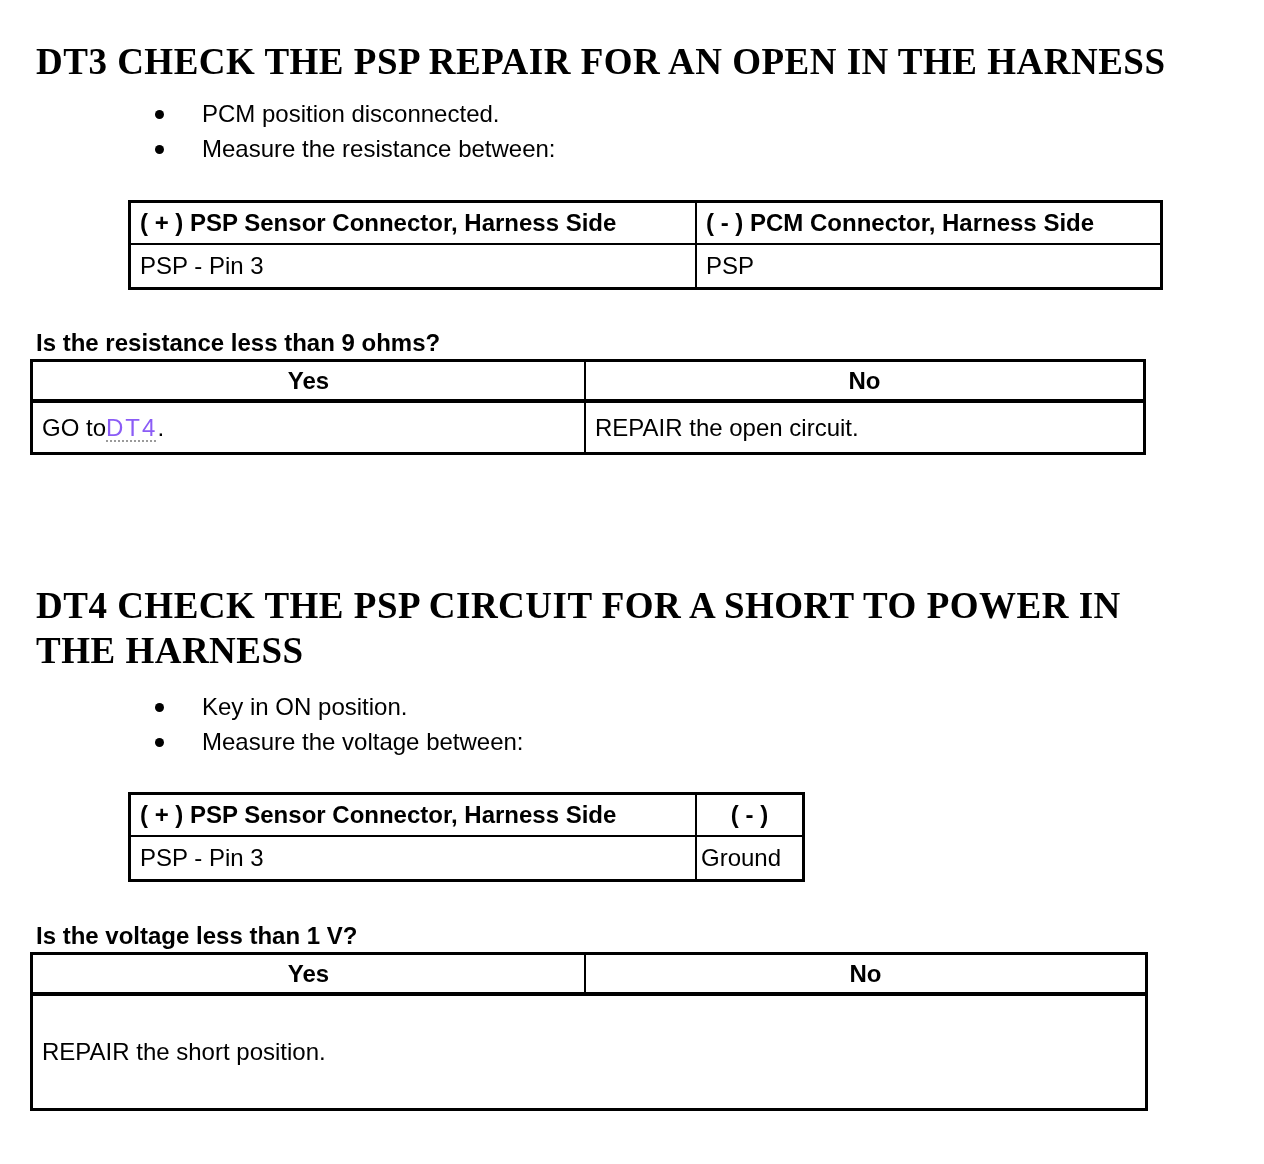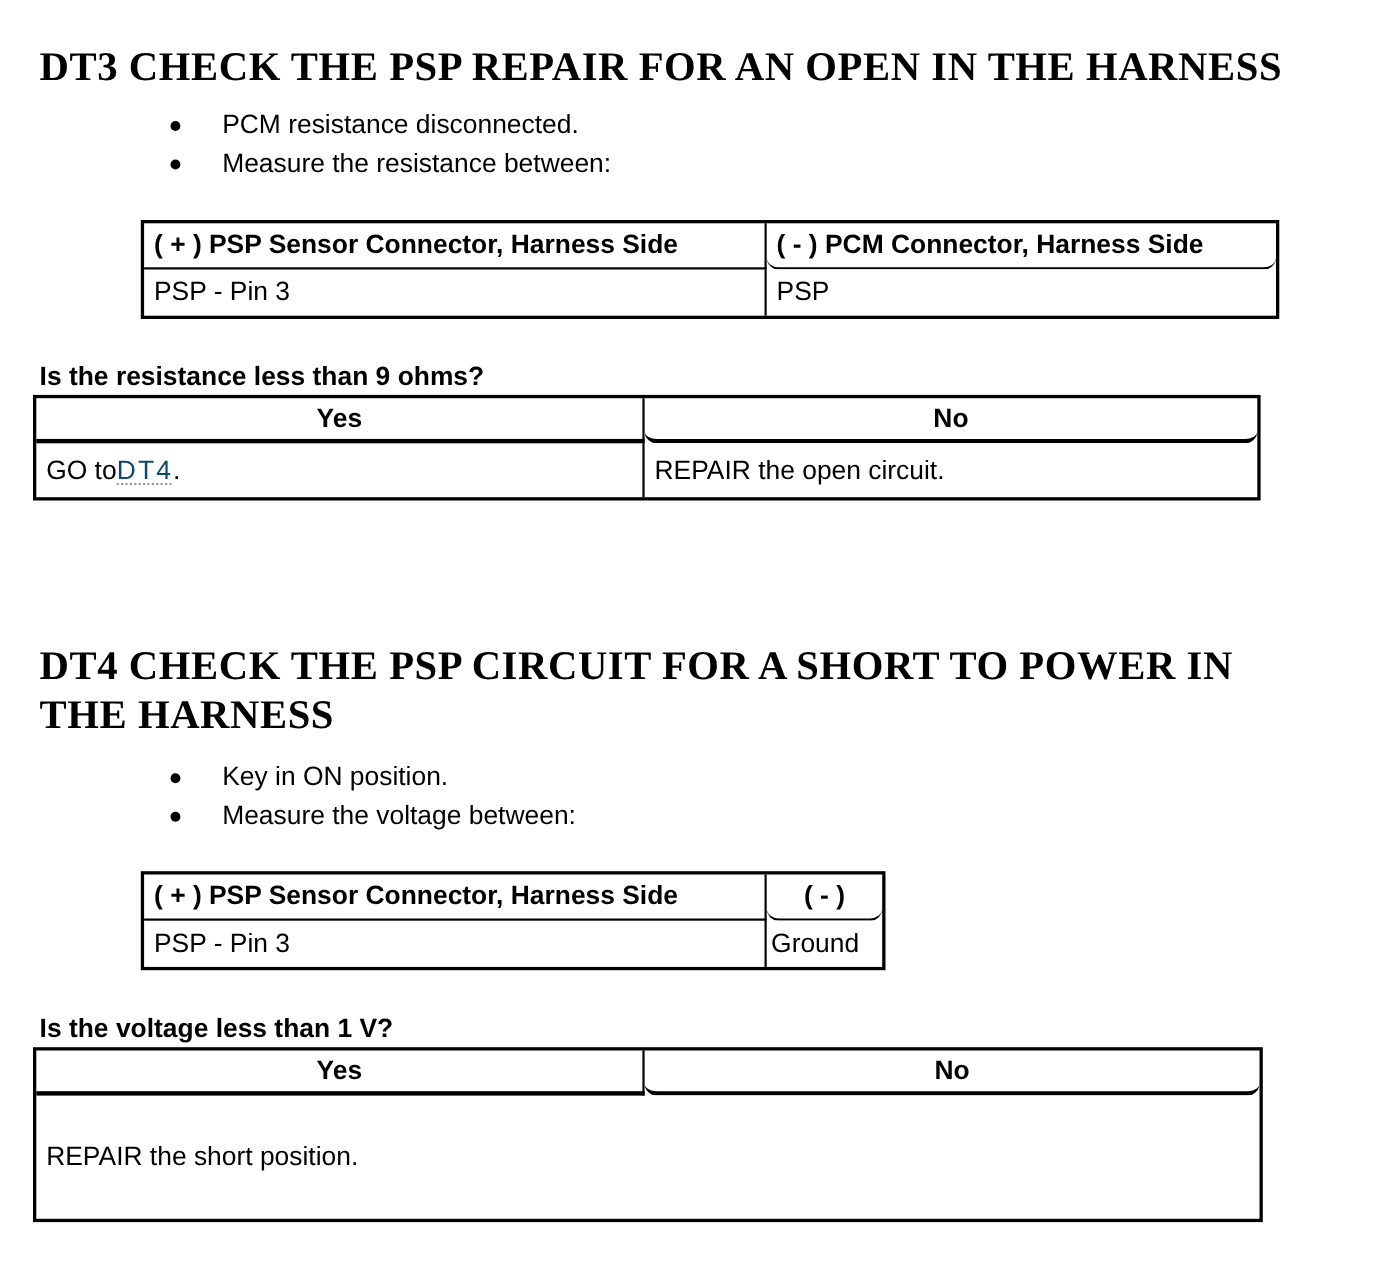--- a/index.html
+++ b/index.html
@@ -58,52 +58,52 @@
   .grid-table .cell{
     display:flex;
     align-items:center;
     padding:12px 9px;
     font-size:24px;
     border-right:2px solid #000;
     border-bottom:2px solid #000;
     overflow:hidden;
     white-space:nowrap;
   }
-  .grid-table .cell.last-col{border-right:none;border-radius:11px;}
+  .grid-table .cell.last-col{border-right:none;}
   .grid-table .cell.last-row{border-bottom:none;}
   .grid-table .cell.hdr{font-weight:bold;}
   .grid-table .cell.center{justify-content:center;}
   .yn-table .cell.hdr{border-bottom:4px solid #000;}
   .cell.stacked{
     flex-direction:column;
     align-items:flex-start;
     justify-content:space-between;
     padding-top:10px;
     padding-bottom:12px;
     white-space:normal;
   }
   .dt-link{
-    color:#0c4a6e;
+    color:#8b5cf6;
     text-decoration:underline dotted #9a9a9a 2px;
     text-underline-offset:5px;
     letter-spacing:2px;
     cursor:pointer;
   }
 </style>
 </head>
 <body>
 
 <div class="page">
 
   <h1 class="sect-title" style="left:36px; top:14px; width:1200px;">DT3 CHECK THE PSP REPAIR FOR AN OPEN IN THE HARNESS</h1>
 
   <ul class="bullets" style="top:101px;">
     <li>
       <span class="bullet-dot"></span>
-      <span>PCM resistance disconnected.</span>
+      <span>PCM position disconnected.</span>
     </li>
     <li>
       <span class="bullet-dot"></span>
       <span>Measure the resistance between:</span>
     </li>
   </ul>
 
   <div class="grid-table" style="left:128px; top:200px; width:1035px; grid-template-columns:566px 1fr; grid-template-rows:42px 42px;">
     <div class="cell hdr">( + ) PSP Sensor Connector, Harness Side</div>
     <div class="cell hdr last-col">( - ) PCM Connector, Harness Side</div>

